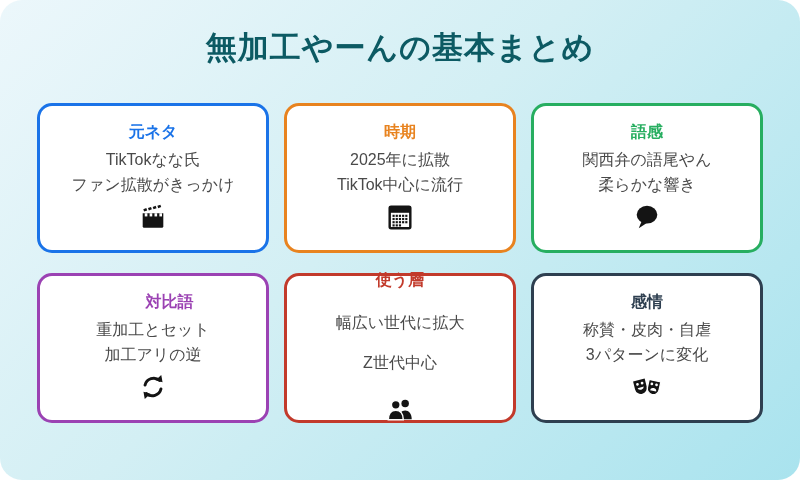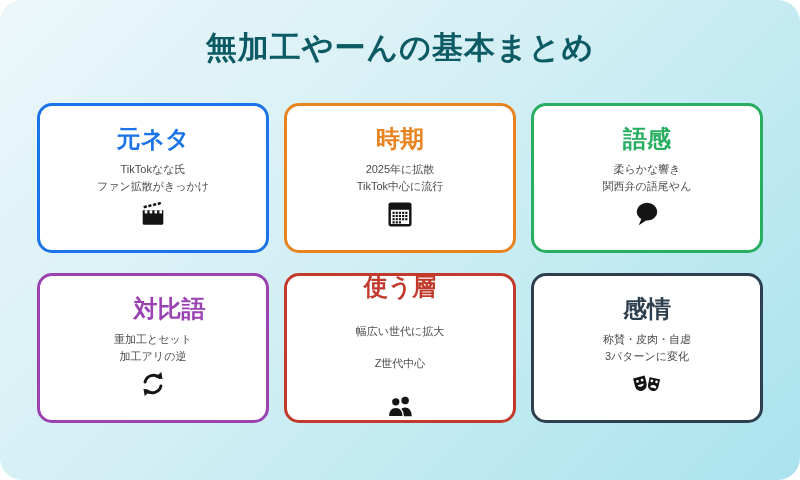--- a/index.html
+++ b/index.html
@@ -38,27 +38,27 @@
     border-radius: 15px;
     box-sizing: border-box;
     display: flex;
     flex-direction: column;
     align-items: center;
     justify-content: center;
     padding: 8px 6px 10px 6px;
   }
   .card-title {
     margin: 0 0 7px 0;
-    font-size: 24px;
+    font-size: 16px;
     font-weight: bold;
     line-height: 1.2;
   }
   .card-line {
     margin: 0;
-    font-size: 11px;
+    font-size: 16px;
     line-height: 1.55;
     color: #4a4a4a;
     text-align: center;
     white-space: nowrap;
   }
   .card-icon {
     display: inline-flex;
     margin-top: 4px;
     height: 30px;
     align-items: center;
@@ -124,22 +124,22 @@
             <rect x="8" y="23.8" width="2.3" height="2.3"></rect>
               <rect x="11.4" y="23.8" width="2.3" height="2.3"></rect>
               <rect x="14.8" y="23.8" width="2.3" height="2.3"></rect>
           </g>
         </svg>
       </span>
     </section>
 
     <section class="card" style="border-color: rgb(39, 174, 96);">
       <h2 class="card-title" style="color: rgb(39, 174, 96);">語感</h2>
+      <p class="card-line">関西弁の語尾やん</p>
       <p class="card-line">柔らかな響き</p>
-      <p class="card-line">関西弁の語尾やん</p>
       <span class="card-icon">
         <svg viewBox="0 0 32 32" width="30" height="30" aria-hidden="true">
           <ellipse cx="16" cy="13.5" rx="11" ry="9.4" fill="#141414"></ellipse>
           <path d="M10.5 20 L7.2 28 L17 21.5 Z" fill="#141414"></path>
         </svg>
       </span>
     </section>
 
     <section class="card" style="border-color: rgb(155, 66, 179);">
       <h2 class="card-title" style="color: rgb(155, 66, 179); margin-left: 33px;">対比語</h2>

